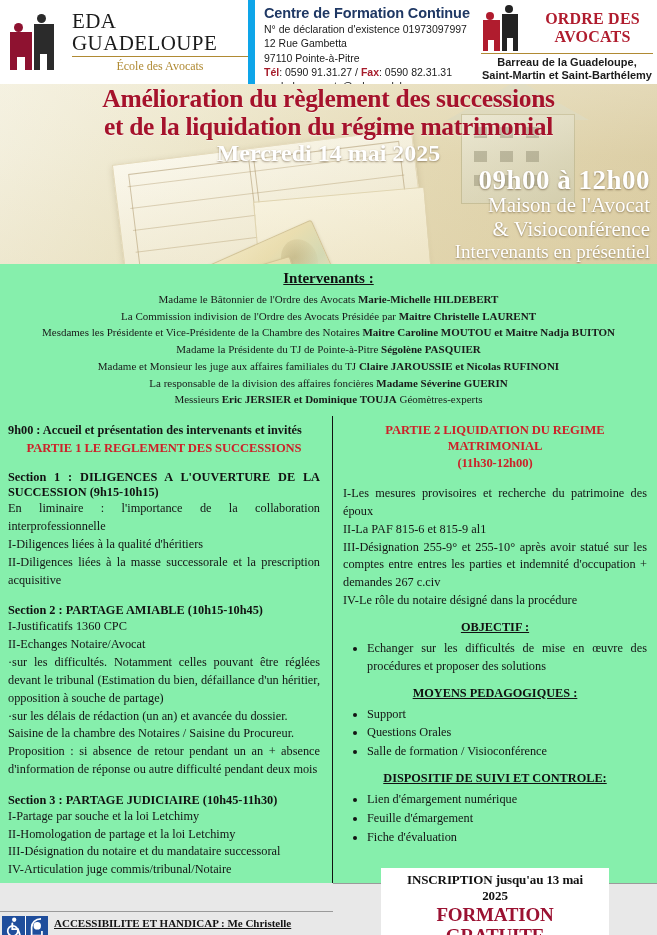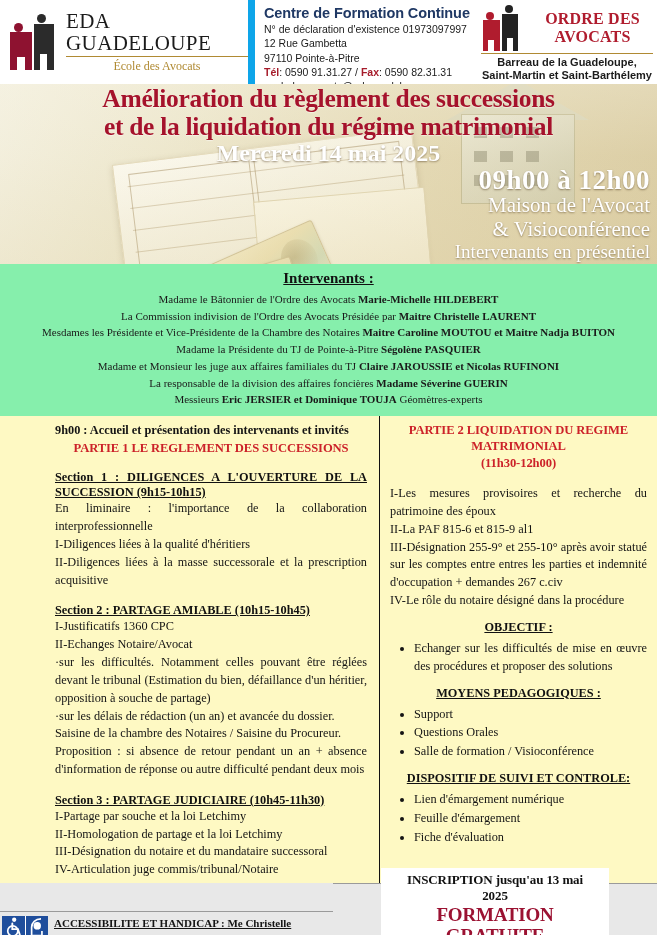--- a/index.html
+++ b/index.html
@@ -73,21 +73,21 @@
     width: 7px; height: 16px;
     background: #ffffff;
   }
   .eda-mark .head-black {
     position: absolute;
     left: 29px; top: 2px;
     width: 9px; height: 9px;
     border-radius: 50%;
     background: #2b2b2b;
   }
-  .eda-text { }
+  .eda-text { margin-left: 6px; }
   .eda-title {
     font-family: "Liberation Serif", serif;
     font-size: 21px;
     letter-spacing: 0.4px;
     color: #1b1b1b;
     border-bottom: 1.5px solid #b08a33;
     padding-bottom: 2px;
     line-height: 1.05;
   }
   .eda-sub {
@@ -342,24 +342,23 @@
     font-size: 11px;
     color: #1a1a1a;
     line-height: 1.52;
   }
   .interv-line b { font-weight: bold; }
 
   
   .cols {
     position: relative;
     display: flex;
-    background: #fef9c3;
+    background: #86efac;
     height: 480px;
     box-sizing: border-box;
-    padding-left: 47px;
   }
   .col-left {
     width: 333px;
     box-sizing: border-box;
     padding: 6px 12px 0 8px;
     border-right: 1.5px solid #111111;
   }
   .col-right {
     flex: 1;
     box-sizing: border-box;
@@ -368,21 +367,20 @@
   .p { font-family: "Liberation Serif", serif; font-size: 12.3px; color: #141414; line-height: 1.45; margin: 0; }
   .p.just { text-align: justify; }
   .b  { font-weight: bold; }
   .mt10 { margin-top: 10px; }
   .mt14 { margin-top: 14px; }
   .sec-h {
     font-family: "Liberation Serif", serif;
     font-weight: bold;
     font-size: 12.3px;
     color: #111;
-    text-decoration: underline;
     margin: 0;
   }
   .sec-h.just { text-align: justify; text-align-last: justify; }
   .part-h {
     font-family: "Liberation Serif", serif;
     font-weight: bold;
     font-size: 12.6px;
     color: #cc2229;
     text-align: center;
     line-height: 1.3;

